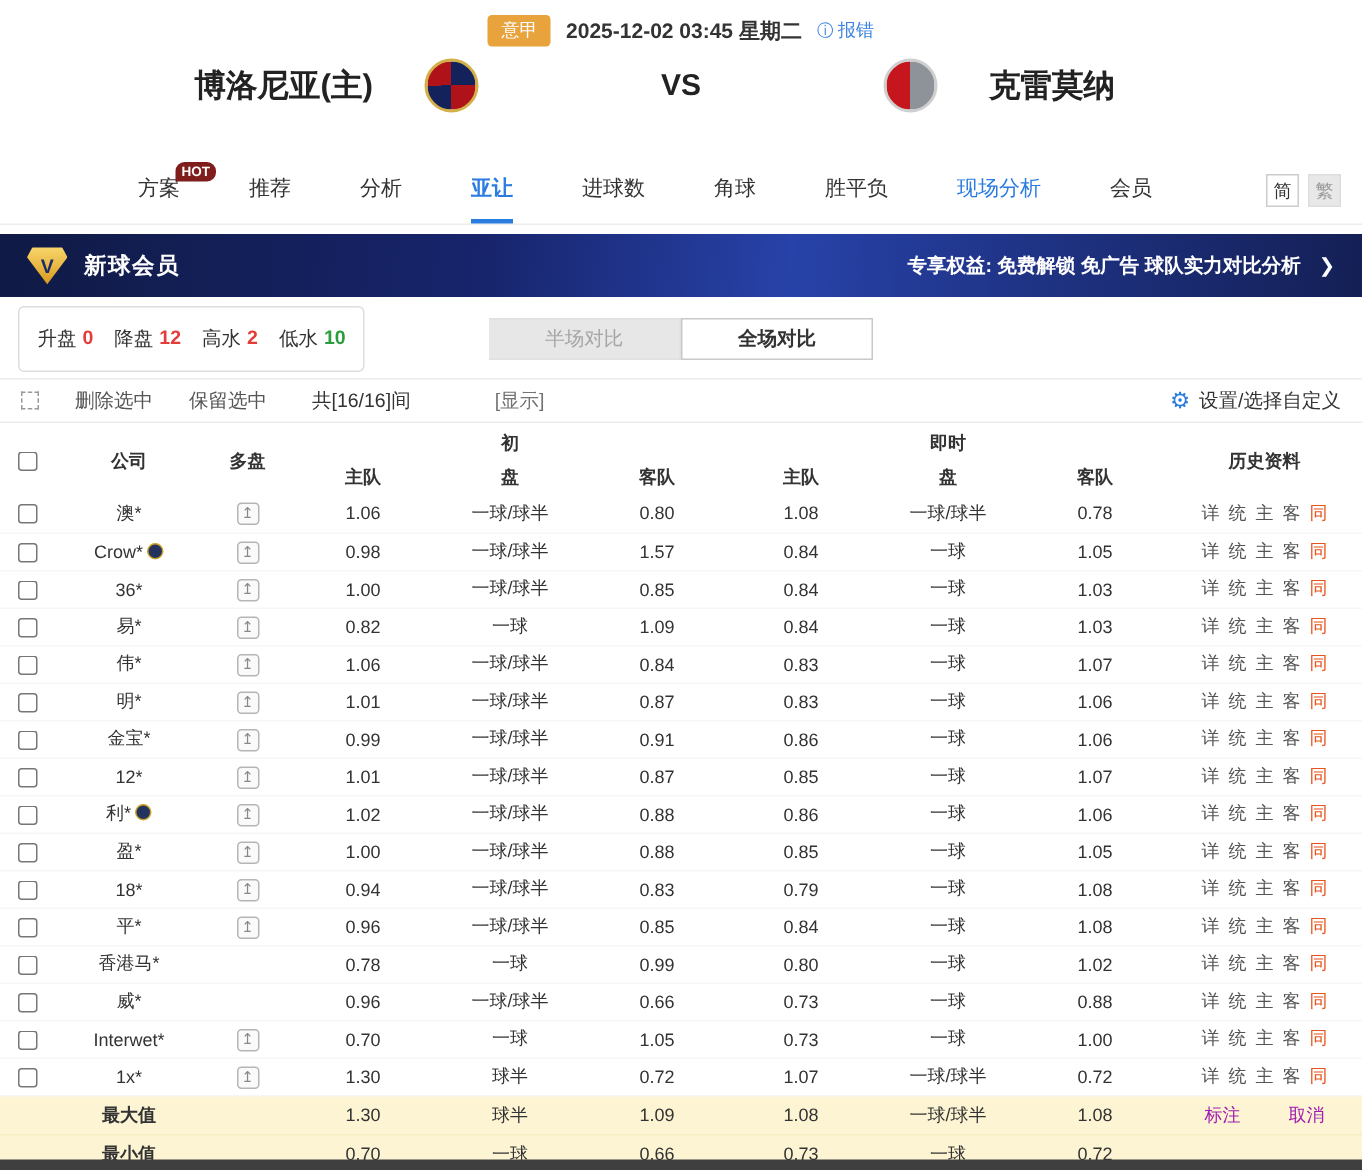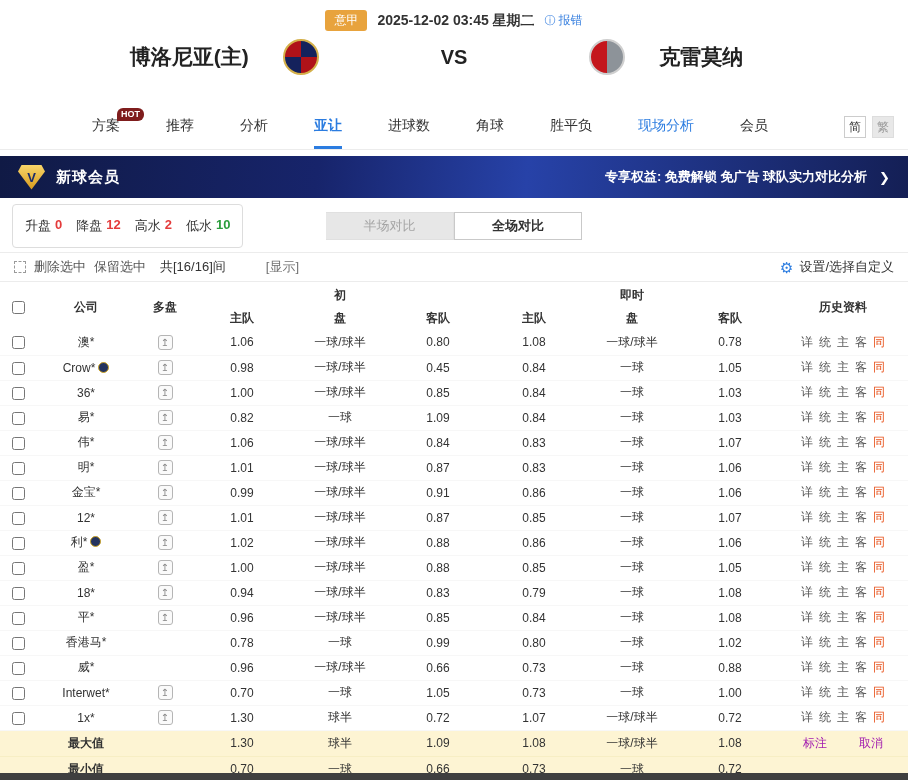--- a/index.html
+++ b/index.html
@@ -56,21 +56,21 @@
   .stat-pair { display:flex; gap:4px; }
   .stat-value { font-weight:bold; }
   .stat-value.red { color:#e43b3b; }
   .stat-value.green { color:#2a9d3c; }
   .compare-tabs { position:absolute; left:50%; transform:translateX(-50%); display:flex; }
   .compare-tab { width:128px; height:28px; line-height:26px; text-align:center; font-size:13px; cursor:pointer; }
   .compare-tab.active { background:#fff; border:1px solid #c9c9c9; color:#333; font-weight:bold; }
   .compare-tab.inactive { background:#e7e7e7; color:#a5a5a5; border:1px solid #e0e0e0; border-left:none; }
 
   
-  .toolbar { margin-top:12px; border-top:1px solid #ececec; border-bottom:1px solid #ececec; height:30px; display:flex; align-items:center; padding:0 14px; font-size:13px; color:#555; gap:8px; }
+  .toolbar { margin-top:12px; border-top:1px solid #ececec; border-bottom:1px solid #ececec; height:30px; display:flex; align-items:center; padding:0 14px; font-size:13px; color:#555; gap:24px; }
   .select-icon { width:12px; height:12px; border:1px dashed #9a9a9a; }
   .toolbar-link { cursor:pointer; }
   .count-text { color:#333; margin-left:6px; }
   .show-link { color:#737373; cursor:pointer;padding-left:32px; }
   .toolbar-right { margin-left:auto; display:flex; align-items:center; gap:6px; color:#333; cursor:pointer; }
   .gear-icon { color:#2b7ce0; font-size:15px; line-height:1; }
 
   
   .odds-table { width:100%; border-collapse:collapse; table-layout:fixed; font-size:12px; color:#333; margin-top:2px; }
   .odds-table th { font-weight:bold; color:#333; padding:3px 0; height:21px; text-align:center; }
@@ -218,21 +218,21 @@
         <td class="col-val">一球/球半</td>
         <td class="col-val">0.78</td>
         <td class="col-history"><a class="hist-link">详</a><a class="hist-link">统</a><a class="hist-link">主</a><a class="hist-link">客</a><a class="hist-link hist-same">同</a></td>
       </tr>
       <tr class="odds-row">
         <td class="col-cb"><input class="cb" type="checkbox" style=""></td>
         <td class="col-company"><span class="company-name">Crow*</span><span class="company-badge"></span></td>
         <td class="col-pin"><span class="pin-icon">↥</span></td>
         <td class="col-val">0.98</td>
         <td class="col-val">一球/球半</td>
-        <td class="col-val">0.45</td>
+        <td class="col-val">1.57</td>
         <td class="col-val">0.84</td>
         <td class="col-val">一球</td>
         <td class="col-val">1.05</td>
         <td class="col-history"><a class="hist-link">详</a><a class="hist-link">统</a><a class="hist-link">主</a><a class="hist-link">客</a><a class="hist-link hist-same">同</a></td>
       </tr>
       <tr class="odds-row">
         <td class="col-cb"><input class="cb" type="checkbox" style=""></td>
         <td class="col-company"><span class="company-name">36*</span></td>
         <td class="col-pin"><span class="pin-icon">↥</span></td>
         <td class="col-val">1.00</td>

